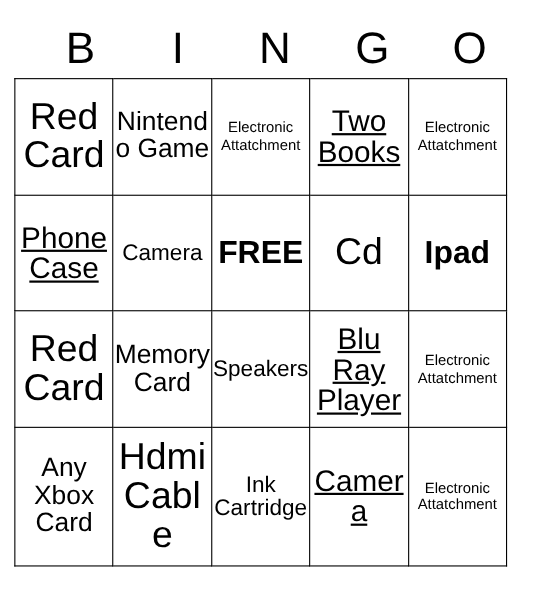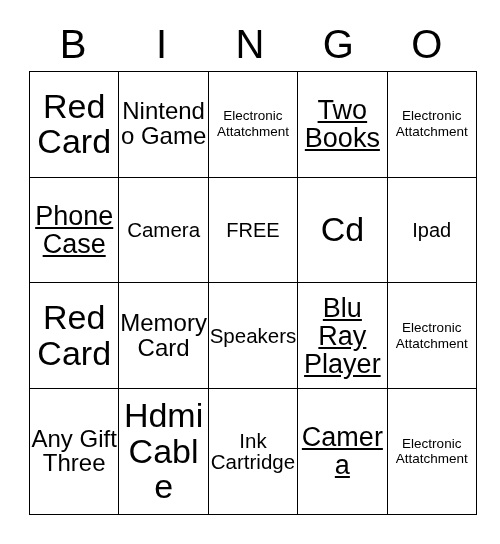--- a/index.html
+++ b/index.html
@@ -40,21 +40,21 @@
     font-size: 40px;
     line-height: 1;
     font-weight: 400;
     letter-spacing: 0;
     color: #000000;
   }
 
   
   #grid {
     position: absolute;
-    left: 29px;
+    left: 13px;
     top: 71px;
     width: 442px;
     height: 444px;
     border-collapse: collapse;
     table-layout: fixed;
   }
   #grid tr { height: 88.8px; }
   #grid td {
     width: 88.4px;
     height: 88.8px;
@@ -68,21 +68,21 @@
     display: block;
     width: 100%;
     text-align: center;
     line-height: 1.04;
     color: #000000;
     word-wrap: break-word;
   }
 
   
   .sz-xl   { font-size: 34px; }
-  .sz-lg   { font-size: 20px; }
+  .sz-lg   { font-size: 29px; font-weight: bold; }
   .sz-md   { font-size: 27px; text-decoration: underline; }
   .sz-sm   { font-size: 24px; }
   .sz-xs   { font-size: 20.5px; }
   .sz-tiny { font-size: 13.5px; line-height: 1.18; }
 </style>
 </head>
 <body>
 
 <div id="bingo-card">
 
@@ -142,21 +142,21 @@
           </td>
         <td>
             <span class="cell-text sz-md">Blu Ray Player</span>
           </td>
         <td>
             <span class="cell-text sz-tiny">Electronic Attatchment</span>
           </td>
       </tr>
       <tr>
         <td>
-            <span class="cell-text sz-sm">Any Gift Three</span>
+            <span class="cell-text sz-sm">Any Xbox Card</span>
           </td>
         <td>
             <span class="cell-text sz-xl">Hdmi Cable</span>
           </td>
         <td>
             <span class="cell-text sz-xs">Ink Cartridge</span>
           </td>
         <td>
             <span class="cell-text sz-md">Camera</span>
           </td>

